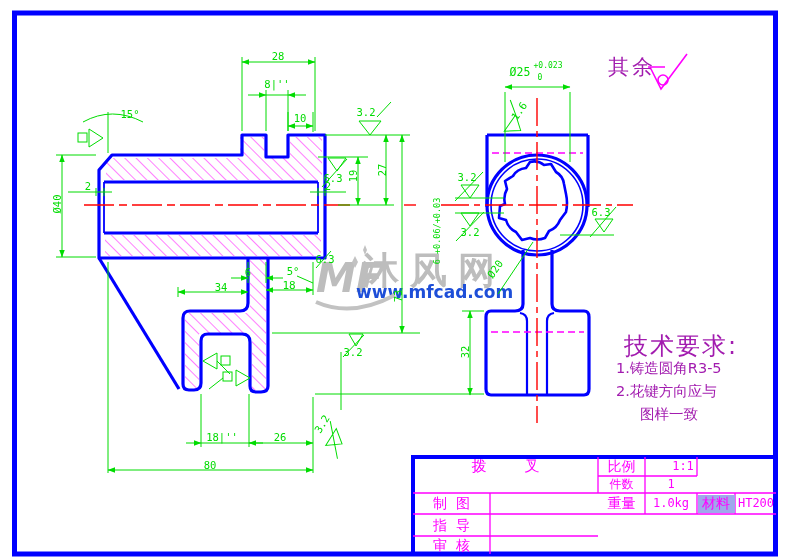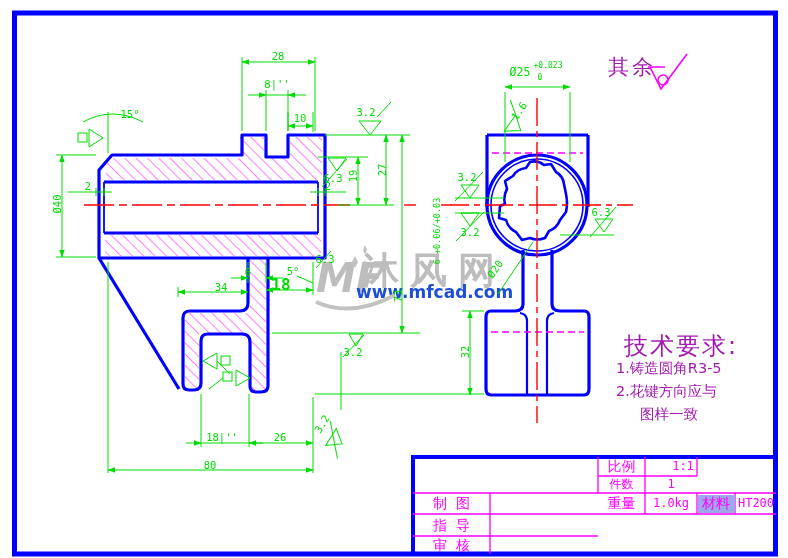--- a/index.html
+++ b/index.html
@@ -161,21 +161,21 @@
       <span class="ann" style="left: 366px; top: 112px; font-size: 10.5px; transform: translate(-50%, -50%) rotate(0deg);">3.2</span>
       <span class="ann" style="left: 333px; top: 178px; font-size: 10.5px; transform: translate(-50%, -50%) rotate(0deg);">6.3</span>
       <span class="ann" style="left: 328px; top: 186px; font-size: 10.5px; transform: translate(-50%, -50%) rotate(0deg);">2</span>
       <span class="ann" style="left: 88px; top: 186px; font-size: 10.5px; transform: translate(-50%, -50%) rotate(0deg);">2</span>
       <span class="ann" style="left: 57px; top: 204px; font-size: 10.5px; transform: translate(-50%, -50%) rotate(-90deg);">Ø40</span>
       <span class="ann" style="left: 353px; top: 176px; font-size: 10.5px; transform: translate(-50%, -50%) rotate(-90deg);">19</span>
       <span class="ann" style="left: 382px; top: 170px; font-size: 10.5px; transform: translate(-50%, -50%) rotate(-90deg);">27</span>
       <span class="ann" style="left: 398px; top: 296px; font-size: 10.5px; transform: translate(-50%, -50%) rotate(-90deg);">73</span>
       <span class="ann" style="left: 248px; top: 272px; font-size: 10.5px; transform: translate(-50%, -50%) rotate(0deg);">6</span>
       <span class="ann" style="left: 221px; top: 287px; font-size: 10.5px; transform: translate(-50%, -50%) rotate(0deg);">34</span>
-      <span class="ann" style="left: 281px; top: 285px; font-size: 16px; transform: translate(-50%, -50%) rotate(0deg); font-weight: bold;">18</span>
+      <span class="ann" style="left: 289px; top: 285px; font-size: 11px; transform: translate(-50%, -50%) rotate(0deg);">18</span>
       <span class="ann" style="left: 293px; top: 271px; font-size: 10.5px; transform: translate(-50%, -50%) rotate(0deg);">5°</span>
       <span class="ann" style="left: 222px; top: 437px; font-size: 10.5px; transform: translate(-50%, -50%) rotate(0deg);">18|''</span>
       <span class="ann" style="left: 280px; top: 437px; font-size: 10.5px; transform: translate(-50%, -50%) rotate(0deg);">26</span>
       <span class="ann" style="left: 210px; top: 465px; font-size: 10.5px; transform: translate(-50%, -50%) rotate(0deg);">80</span>
       <span class="ann" style="left: 322px; top: 424px; font-size: 10.5px; transform: translate(-50%, -50%) rotate(-58deg);">3.2</span>
       <span class="ann" style="left: 353px; top: 352px; font-size: 10.5px; transform: translate(-50%, -50%) rotate(0deg);">3.2</span>
       <span class="ann" style="left: 325px; top: 259px; font-size: 10.5px; transform: translate(-50%, -50%) rotate(0deg);">6.3</span>
       <span class="ann" style="left: 520px; top: 73px; font-size: 11.5px; transform: translate(-50%, -50%) rotate(0deg);">Ø25</span>
       <span class="ann" style="left: 548px; top: 66px; font-size: 8px; transform: translate(-50%, -50%) rotate(0deg);">+0.023</span>
       <span class="ann" style="left: 540px; top: 78px; font-size: 8px; transform: translate(-50%, -50%) rotate(0deg);">0</span>
@@ -188,20 +188,21 @@
       <span class="ann" style="left: 465px; top: 352px; font-size: 10.5px; transform: translate(-50%, -50%) rotate(-90deg);">32</span>
     </div>
 
   <span class="note" style="left:608px;top:57px;font-size:21px;letter-spacing:3px;">其余</span>
   <span class="note" style="left:624px;top:334px;font-size:24px;letter-spacing:2px;">技术要求:</span>
   <span class="note" style="left:616px;top:361px;font-size:14.5px;">1.铸造圆角R3-5</span>
   <span class="note" style="left:616px;top:384px;font-size:14.5px;">2.花键方向应与</span>
   <span class="note" style="left:640px;top:407px;font-size:14.5px;">图样一致</span>
 
   <div class="mat-hl" style="left:698px;top:495px;width:37px;height:18px;"></div>
+  <div class="tb" style="left:413px;top:457px;width:185px;height:19px;line-height:19px;font-size:15px;">拨        叉</div>
   <div class="tb" style="left:598px;top:457px;width:47px;height:19px;line-height:19px;font-size:14px;">比例</div>
   <div class="tb tbmono" style="left:645px;top:457px;width:76px;height:19px;line-height:19px;font-size:12px;">1:1</div>
   <div class="tb" style="left:598px;top:476px;width:47px;height:17px;line-height:17px;font-size:12px;">件数</div>
   <div class="tb tbmono" style="left:645px;top:476px;width:52px;height:17px;line-height:17px;font-size:12px;">1</div>
   <div class="tb" style="left:413px;top:493px;width:77px;height:21px;line-height:21px;font-size:14px;">制  图</div>
   <div class="tb" style="left:598px;top:493px;width:47px;height:21px;line-height:21px;font-size:14px;">重量</div>
   <div class="tb tbmono" style="left:645px;top:493px;width:52px;height:21px;line-height:21px;font-size:12px;">1.0kg</div>
   <div class="tb" style="left:697px;top:493px;width:38px;height:21px;line-height:21px;font-size:14px;">材料</div>
   <div class="tb tbmono" style="left:735px;top:493px;width:42px;height:21px;line-height:21px;font-size:12px;">HT200</div>
   <div class="tb" style="left:413px;top:514px;width:77px;height:22px;line-height:22px;font-size:14px;">指  导</div>

